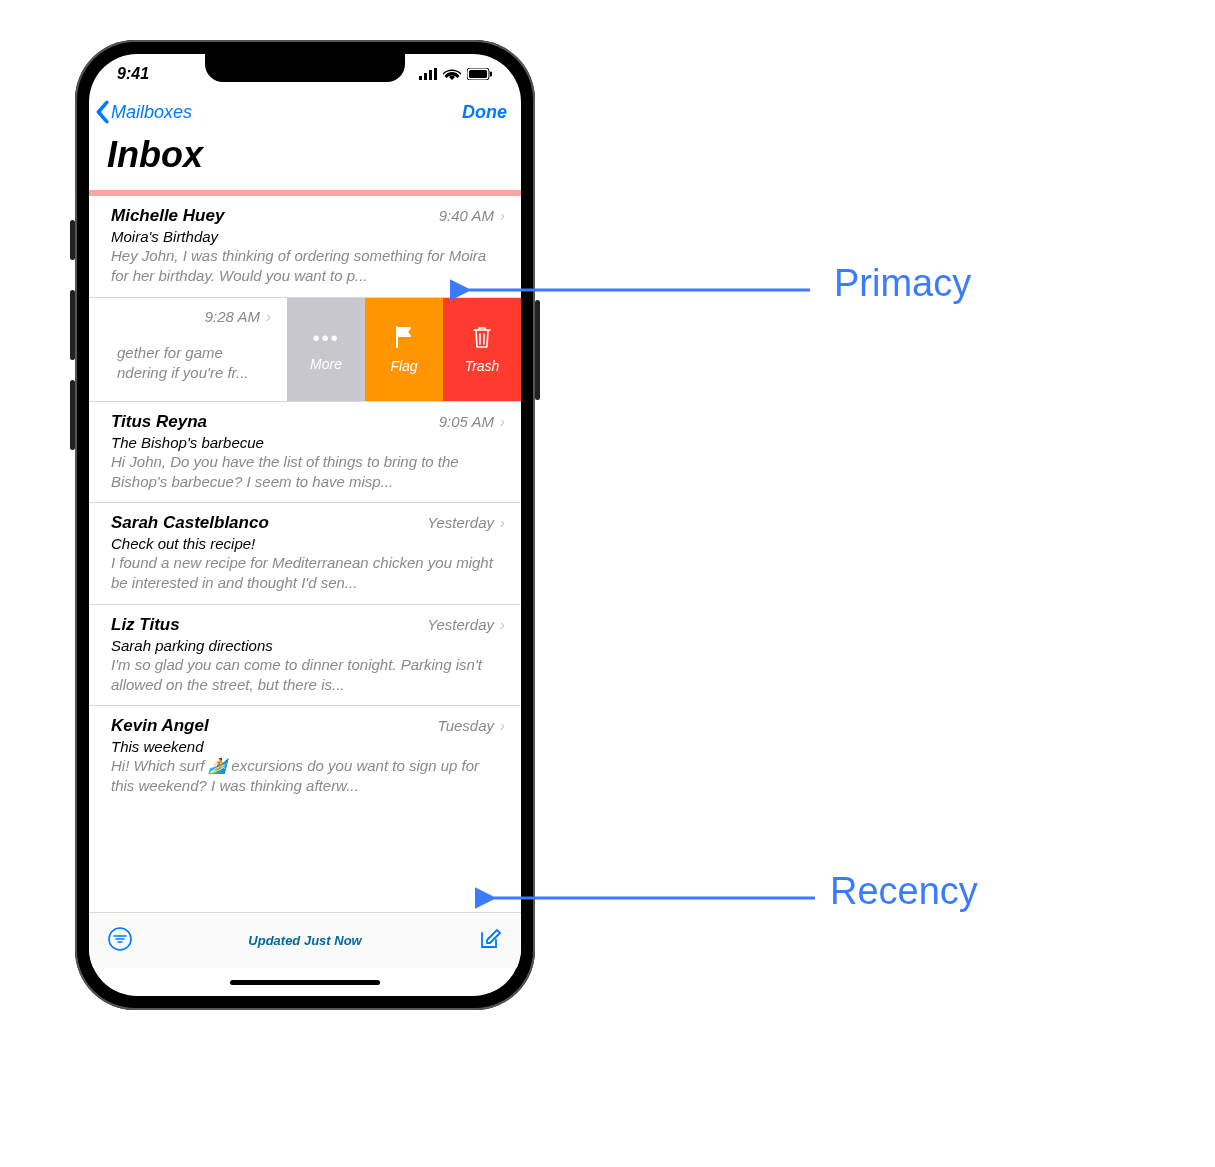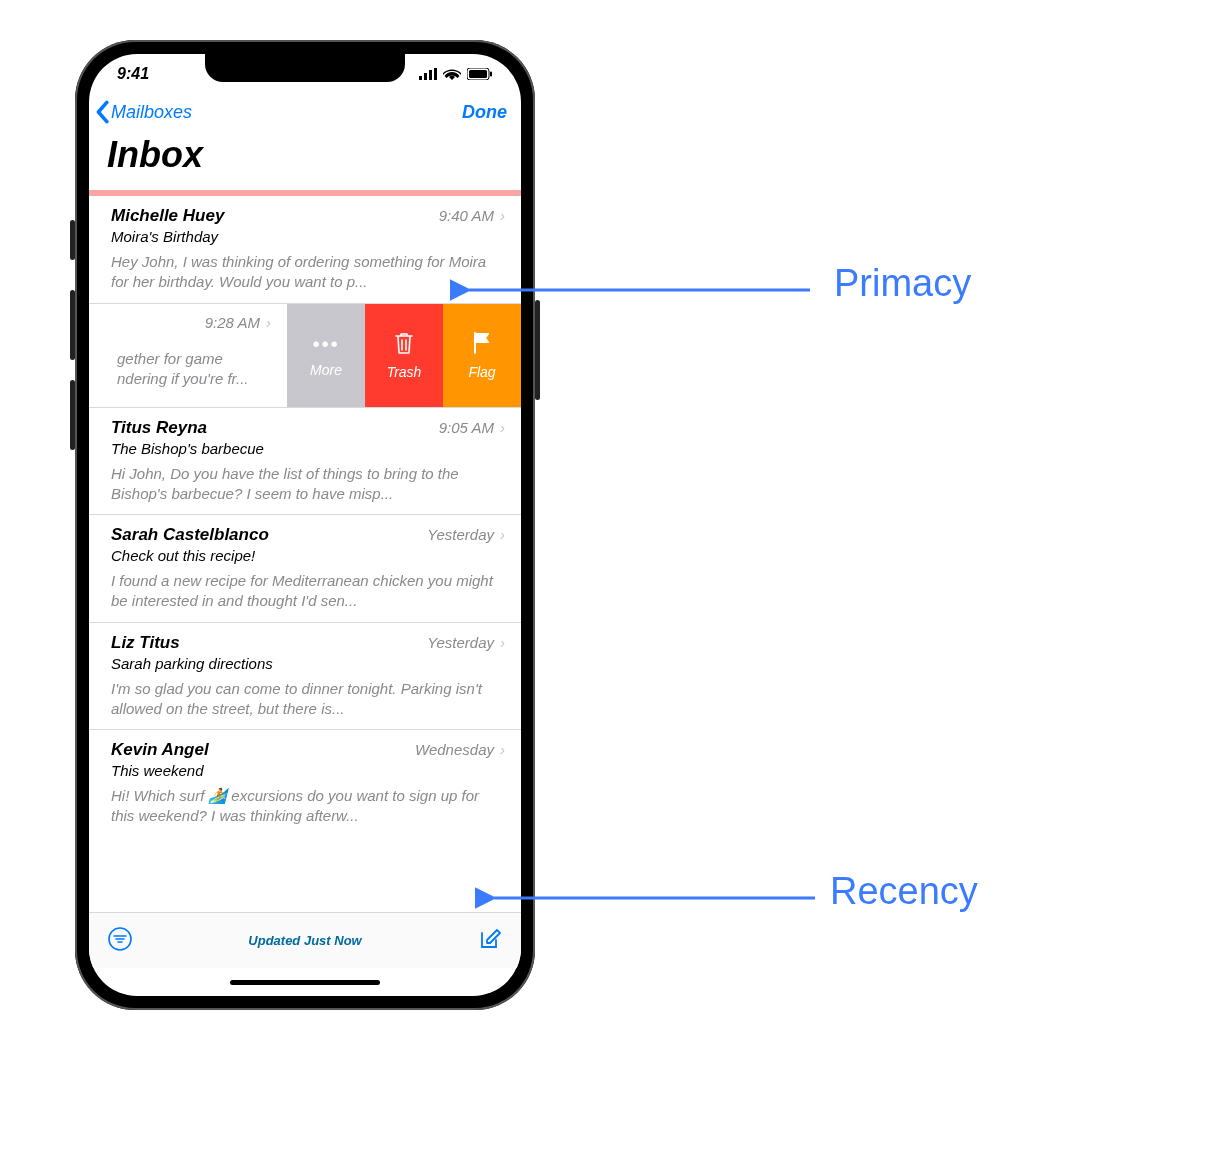--- a/index.html
+++ b/index.html
@@ -89,21 +89,21 @@
     padding: 10px 16px 10px 22px;
     border-top: 1px solid #d9d9d9;
     position: relative;
   }
   .row:first-child { border-top: 6px solid #fca5a5; }
   .row-head { display: flex; justify-content: space-between; align-items: baseline; }
   .sender { font-size: 17px; font-weight: 600; }
   .time-wrap { display: flex; align-items: center; gap: 6px; color: #8a8a8e; font-size: 15px; }
   .chev { color: #c5c5c9; }
   .subject { font-size: 15px; font-weight: 500; margin-top: 2px; }
-  .preview { font-size: 15px; color: #8a8a8e; line-height: 1.35; margin-top: 7px; }
+  .preview { font-size: 15px; color: #8a8a8e; line-height: 1.35; margin-top: 1px; }
   
   .row.swiped {
     padding: 0;
     height: 104px;
     display: flex;
     overflow: hidden;
   }
   .swiped-left {
     flex: 1;
     padding: 10px 10px 10px 0;
@@ -237,36 +237,36 @@
             <span class="chev">›</span>
           </div>
           <div class="preview" style="white-space:pre-line;">gether for game
 ndering if you're fr...</div>
         </div>
         <div class="actions">
           <div class="action more">
             <span style="font-size:20px;letter-spacing:2px;">•••</span>
             <span>More</span>
           </div>
+          <div class="action flag">
+            <span>
+              <svg width="22" height="24" viewBox="0 0 22 24">
+                  <path d="M4 2 L4 22 M4 3 L17 3 L14 7 L17 11 L4 11" stroke="#fff" stroke-width="2" fill="#fff" stroke-linejoin="round" stroke-linecap="round"></path>
+                </svg>
+            </span>
+            <span>Flag</span>
+          </div>
           <div class="action trash">
             <span>
               <svg width="22" height="24" viewBox="0 0 22 24">
                   <path d="M3 5 L19 5 M8 5 L8 3 L14 3 L14 5 M5 5 L6 22 L16 22 L17 5 M9 9 L9 19 M13 9 L13 19" stroke="#fff" stroke-width="1.6" fill="none" stroke-linecap="round" stroke-linejoin="round"></path>
                 </svg>
             </span>
             <span>Trash</span>
           </div>
-          <div class="action flag">
-            <span>
-              <svg width="22" height="24" viewBox="0 0 22 24">
-                  <path d="M4 2 L4 22 M4 3 L17 3 L14 7 L17 11 L4 11" stroke="#fff" stroke-width="2" fill="#fff" stroke-linejoin="round" stroke-linecap="round"></path>
-                </svg>
-            </span>
-            <span>Flag</span>
-          </div>
         </div>
       </div>
 
       <div class="row">
         <div class="row-head">
           <span class="sender">Titus Reyna</span>
           <span class="time-wrap">
             <span>9:05 AM</span>
             <span class="chev">›</span>
           </span>
@@ -296,21 +296,21 @@
           </span>
         </div>
         <div class="subject">Sarah parking directions</div>
         <div class="preview">I'm so glad you can come to dinner tonight. Parking isn't allowed on the street, but there is...</div>
       </div>
 
       <div class="row">
         <div class="row-head">
           <span class="sender">Kevin Angel</span>
           <span class="time-wrap">
-            <span>Wednesday</span>
+            <span>Tuesday</span>
             <span class="chev">›</span>
           </span>
         </div>
         <div class="subject">This weekend</div>
         <div class="preview">Hi! Which surf 🏄 excursions do you want to sign up for this weekend? I was thinking afterw...</div>
       </div>
 
     </div>
 
     <div class="toolbar">

